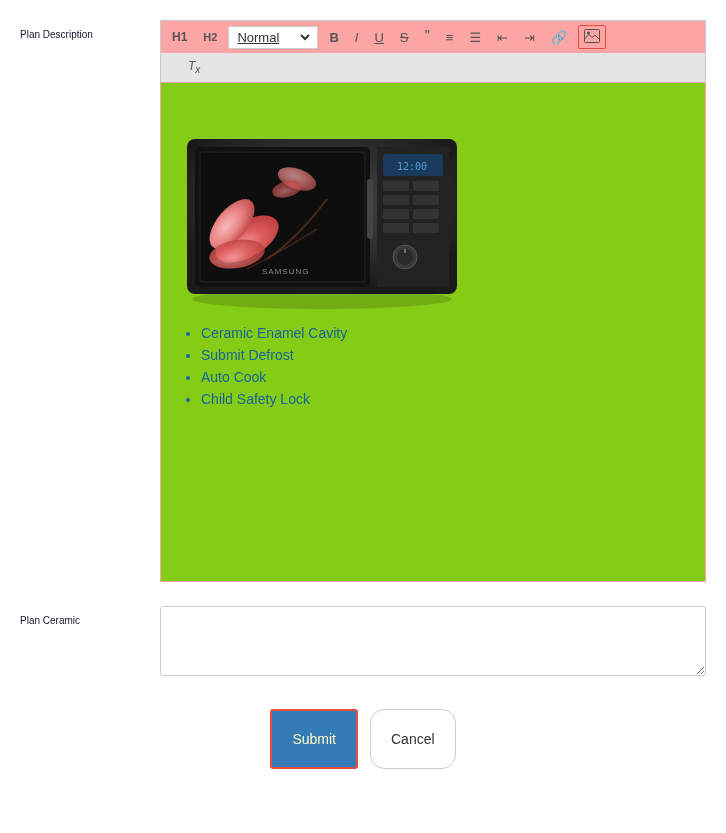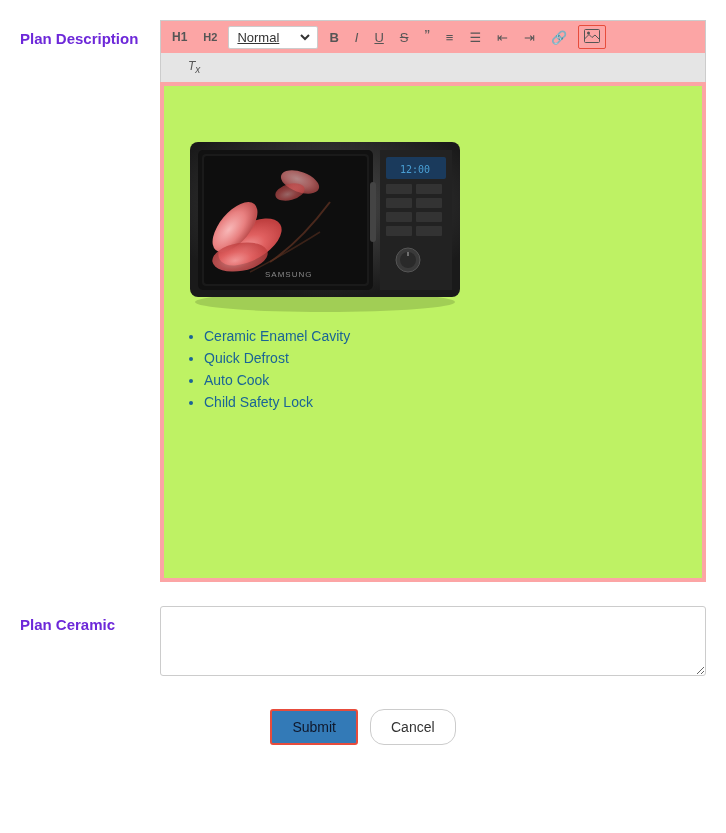--- a/index.html
+++ b/index.html
@@ -15,25 +15,24 @@
 
     .form-row {
       display: flex;
       align-items: flex-start;
       margin-bottom: 24px;
     }
 
     .form-label {
       width: 140px;
       min-width: 140px;
-      font-size: 15px;
-      color: #6d28d9;
+      font-size: 10px;
+      color: #0f172a;
       padding-top: 8px;
       line-height: 1.4;
-      font-weight: bold;
     }
 
     .form-content {
       flex: 1;
     }
 
     
     .editor-toolbar {
       display: flex;
       align-items: center;
@@ -73,23 +72,23 @@
       color: #333;
       outline: none;
       cursor: pointer;
     }
 
     .h1-btn { font-size: 12px; font-weight: bold; }
     .h2-btn { font-size: 11px; font-weight: bold; }
 
     
     .editor-content {
-      border: 4px solid #fca5a5;
+      border: 1px solid #fca5a5;
       min-height: 500px;
-      background: #bef264;
+      background: #84cc16;
       padding: 16px;
     }
 
     .editor-image-wrapper {
       display: flex;
       justify-content: flex-start;
       margin-bottom: 16px;
     }
 
     .feature-list {
@@ -129,23 +128,23 @@
     
     .form-actions {
       display: flex;
       justify-content: center;
       gap: 12px;
       margin-top: 30px;
     }
 
     .btn-submit {
       background: #337ab7;
-      color: #0f172a;
+      color: #fef9c3;
       border: 2px solid #e74c3c;
-      padding: 8px 20px;
+      padding: 20px 20px;
       font-size: 14px;
       border-radius: 3px;
       cursor: pointer;
     }
 
     .btn-cancel {
       background: #fff;
       color: #333;
       border: 1px solid #ccc;
       padding: 8px 20px;
@@ -279,21 +278,21 @@
           <line x1="228" y1="150" x2="228" y2="154" stroke="#888" stroke-width="1.5"></line>
 
           <text x="85" y="175" fill="#888" font-size="8" font-family="Arial" letter-spacing="1">SAMSUNG</text>
 
           <rect x="190" y="80" width="6" height="60" rx="3" fill="#444"></rect>
         </svg>
       </div>
 
       <ul class="feature-list">
         <li>Ceramic Enamel Cavity</li>
-        <li>Quick Defrost</li>
+        <li>Submit Defrost</li>
         <li>Auto Cook</li>
         <li>Child Safety Lock</li>
       </ul>
     </div>
 
   </div>
 </div>
 
 <div class="form-row">
   <div class="form-label">

